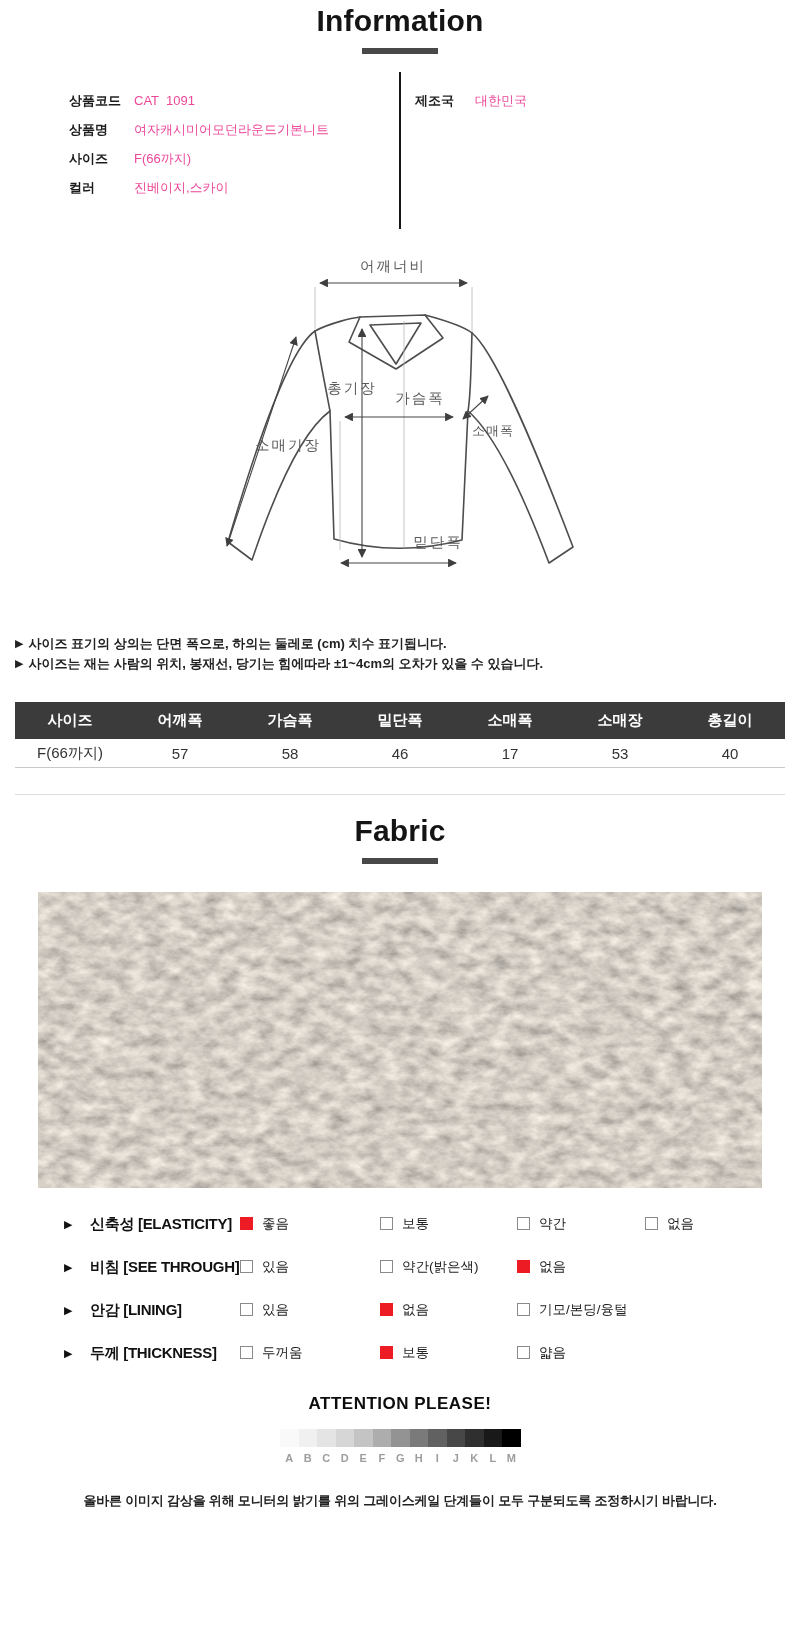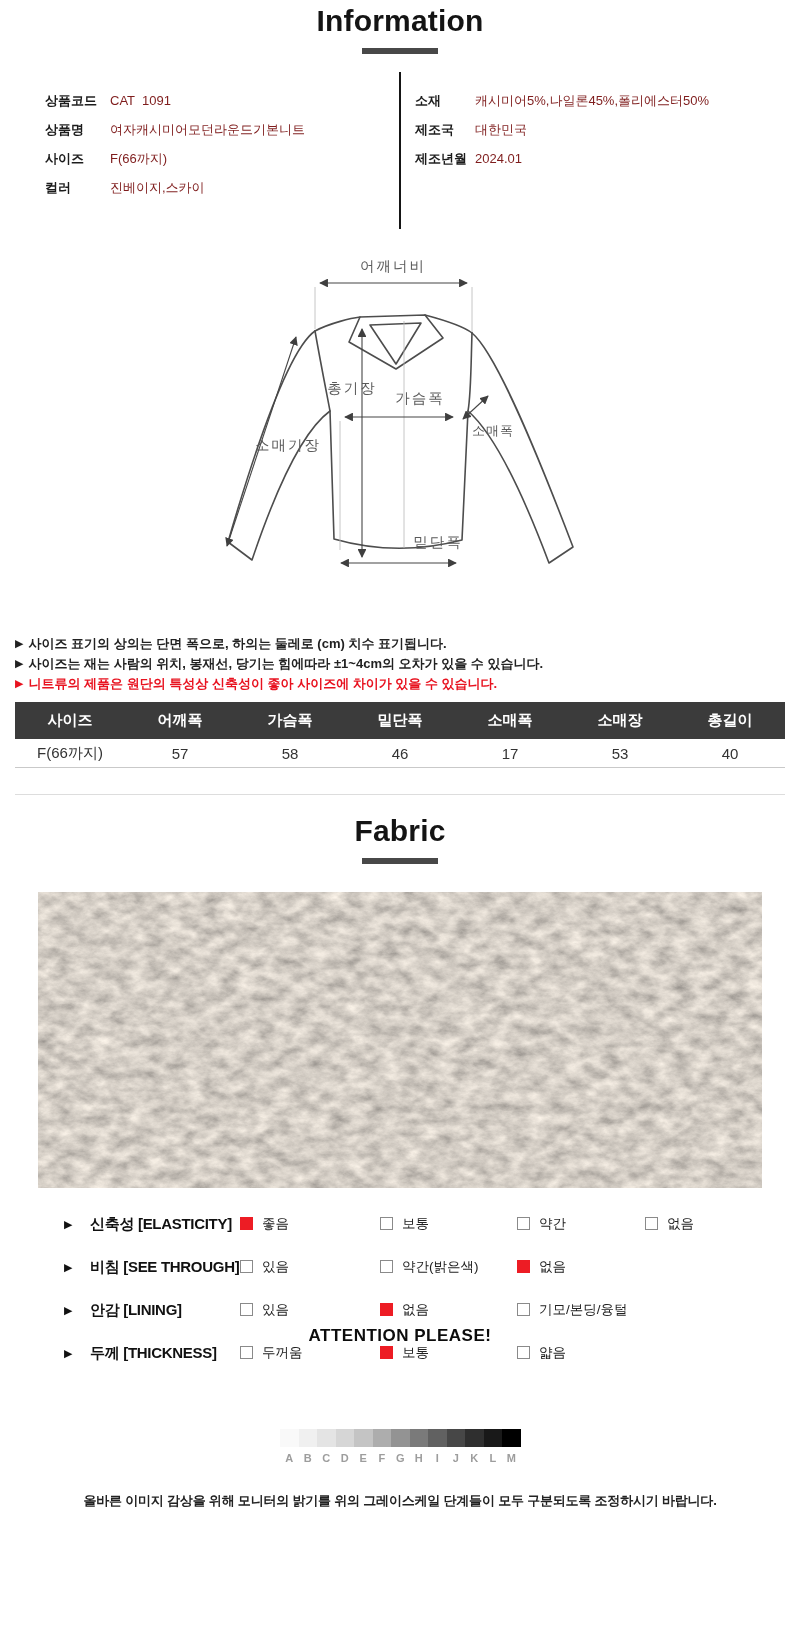--- a/index.html
+++ b/index.html
@@ -9,23 +9,23 @@
 
   
   .sec-title { position:absolute; left:0; width:100%; text-align:center; }
   .sec-title .t { font-size:30px; font-weight:600; color:#141414; letter-spacing:0.2px; }
   .sec-title .bar { width:76px; height:6px; background:#484848; margin:10px auto 0; }
 
   
   .info-col { position:absolute; top:86px; }
   .info-col .row { display:flex; line-height:29px; font-size:13px; }
   .info-col .il { font-weight:700; color:#1c1c1c; }
-  .info-col .iv { color:#7f1d1d; white-space:pre-wrap; }
+  .info-col .iv { color:#ec4899; white-space:pre-wrap; }
   .col-left { left:45px; width:340px; }
-  .col-left .il { width:65px; }
+  .col-left .il { width:65px;margin-left:24px; }
   .col-right { left:415px; width:370px; }
   .col-right .il { width:60px; }
   .vdiv { position:absolute; left:399px; top:72px; width:2px; height:157px; background:#151515; }
 
   
   .diagram { position:absolute; left:200px; top:245px; }
   .garment path { fill:none; stroke:#4d4d4d; stroke-width:1.6; stroke-linejoin:round; stroke-linecap:round; }
   .ml { stroke:#454545; stroke-width:1.1; }
   .gl { stroke:#b8b8b8; stroke-width:0.8; }
   .dl { font-size:14.5px; fill:#5a5a5a; letter-spacing:2px; }
@@ -54,21 +54,21 @@
   .arow > * { position:absolute; top:50%; transform:translateY(-50%); }
   .arow .tri { left:64px; font-size:11px; color:#111; }
   .arow .alabel { left:90px; font-size:15px; font-weight:700; color:#111; letter-spacing:-0.3px; }
   .opt { display:inline-flex; align-items:center; gap:9px; }
   .opt .ot { font-size:13.5px; color:#222; }
   .box { width:13px; height:13px; border:1.5px solid #8a8a8a; background:#fff; display:inline-block; }
   .box.checked { background:#ed1c24; border-color:#ed1c24; }
   .c1 { left:240px; } .c2 { left:380px; } .c3 { left:517px; } .c4 { left:645px; }
 
   
-  .attention-title { position:absolute; top:1326px; left:0; width:100%; text-align:center;
+  .attention-title { position:absolute; top:1394px; left:0; width:100%; text-align:center;
     font-size:17px; font-weight:900; color:#0c0c0c; letter-spacing:0.5px; }
   .grayscale { position:absolute; top:1429px; left:280px; display:flex; }
   .grayscale .sw { width:18.5px; height:18px; }
   .gs-letters { position:absolute; top:1452px; left:280px; display:flex; }
   .gs-letters .gl-l { width:18.5px; text-align:center; font-size:11px; font-weight:700; color:#9d9d9d; }
 
   .footnote { position:absolute; top:1492px; left:0; width:100%; text-align:center;
     font-size:13px; font-weight:600; color:#222; letter-spacing:-0.2px; }
 </style>
 </head>
@@ -95,30 +95,22 @@
         <span class="il">사이즈</span>
         <span class="iv">F(66까지)</span>
       </div>
     <div class="row">
         <span class="il">컬러</span>
         <span class="iv">진베이지,스카이</span>
       </div>
   </div>
   <div class="info-col col-right">
     <div class="row">
-        <span class="il">소재</span>
-        <span class="iv">캐시미어5%,나일론45%,폴리에스터50%</span>
-      </div>
-    <div class="row">
         <span class="il">제조국</span>
         <span class="iv">대한민국</span>
-      </div>
-    <div class="row">
-        <span class="il">제조년월</span>
-        <span class="iv">2024.01</span>
       </div>
   </div>
 
   <svg class="diagram" width="400" height="360" viewBox="0 0 400 360">
     <defs>
       <marker id="ah" viewBox="0 0 10 10" refX="9" refY="5" markerWidth="8" markerHeight="8" orient="auto-start-reverse">
         <path d="M0,0 L10,5 L0,10 z" fill="#3f3f3f"></path>
       </marker>
     </defs>
     <text x="193" y="26" class="dl" text-anchor="middle">어깨너비</text>
@@ -150,21 +142,20 @@
     <line x1="96" y1="92" x2="27" y2="301" class="ml" marker-start="url(#ah)" marker-end="url(#ah)"></line>
     <text x="88" y="205" class="dl" text-anchor="middle">소매기장</text>
 
     <text x="238" y="302" class="dl" text-anchor="middle">밑단폭</text>
     <line x1="141" y1="318" x2="256" y2="318" class="ml" marker-start="url(#ah)" marker-end="url(#ah)"></line>
   </svg>
 
   <div class="notices">
     <div class="n"><span class="tri">▶</span><span>사이즈 표기의 상의는 단면 폭으로, 하의는 둘레로 (cm) 치수 표기됩니다.</span></div>
     <div class="n"><span class="tri">▶</span><span>사이즈는 재는 사람의 위치, 봉재선, 당기는 힘에따라  ±1~4cm의 오차가 있을 수 있습니다.</span></div>
-    <div class="n red"><span class="tri">▶</span><span>니트류의 제품은 원단의 특성상 신축성이 좋아 사이즈에 차이가 있을 수 있습니다.</span></div>
   </div>
 
   <div class="size-table">
     <div class="st-head">
       <div class="c">사이즈</div>
       <div class="c">어깨폭</div>
       <div class="c">가슴폭</div>
       <div class="c">밑단폭</div>
       <div class="c">소매폭</div>
       <div class="c">소매장</div>

